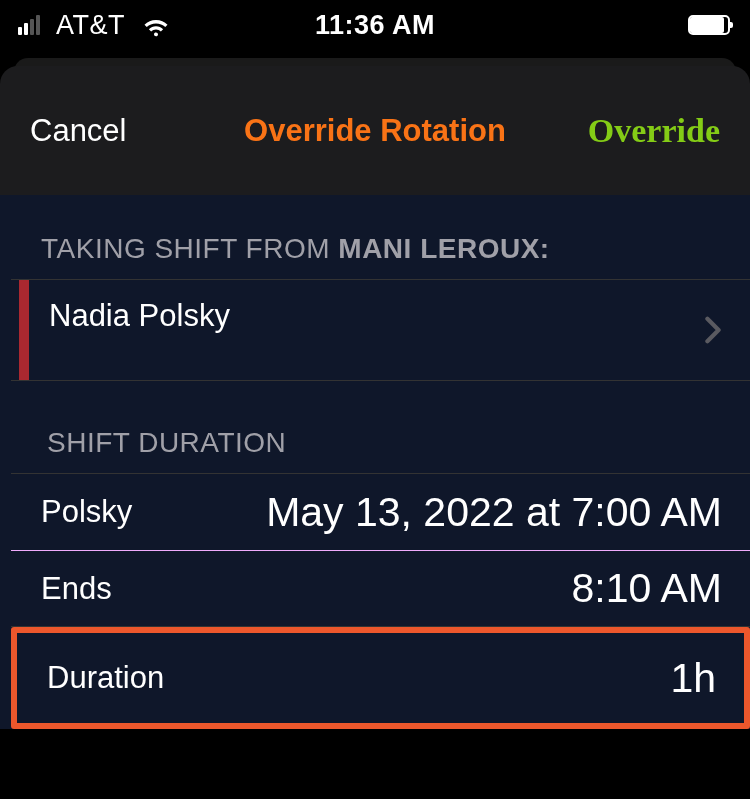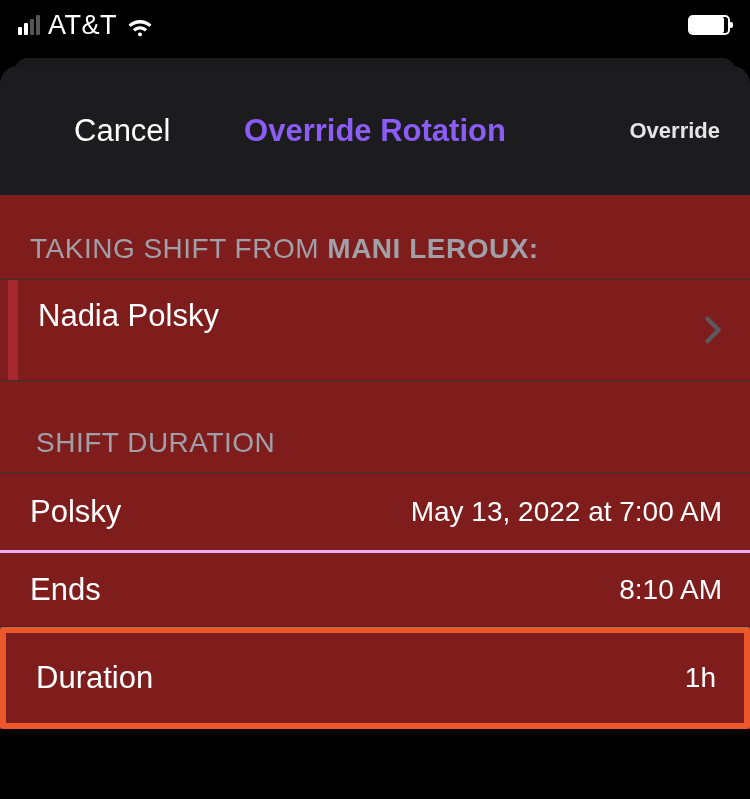--- a/index.html
+++ b/index.html
@@ -21,21 +21,21 @@
       display: flex;
       align-items: center;
       padding: 0 20px 0 18px;
       justify-content: space-between;
       font-size: 27px;
       font-weight: 500;
     }
     .status-left {
       display: flex;
       align-items: center;
-      gap: 8px;
+      gap: 16px;
       text-align: right;
     }
     .signal-bars {
       display: flex;
       align-items: flex-end;
       gap: 2px;
       height: 20px;
     }
     .sb {
       width: 4px;
@@ -87,51 +87,52 @@
       border-radius: 18px 18px 0 0;
       margin-left: 14px;
       margin-right: 14px;
     }
     .sheet {
       background: #1c1c1e;
       border-radius: 18px 18px 0 0;
       margin-top: -6px;
       height: 129px;
       position: relative;
-      padding-left: 44px;
     }
     .nav-bar {
       display: flex;
       align-items: center;
       justify-content: space-between;
       height: 100%;
       padding: 0 30px;
     }
     .nav-cancel {
       font-size: 31px;
       font-weight: 400;
       color: #fff;
     }
     .nav-title {
       font-size: 31px;
       font-weight: 700;
-      color: #8b5cf6;
+      color: #f97316;
       position: absolute;
       left: 50%;
       transform: translateX(-50%);
     }
     .nav-action {
-      font-size: 22px;
+      font-size: 34px;
       font-weight: 700;
-      color: #e5e5e5;
+      color: #84cc16;
+      font-family: Liberation Serif, serif;
     }
 
     .content {
-      background: #7f1d1d;
+      background: #0f172a;
       padding-top: 38px;
+      padding-left: 11px;
     }
 
     .section-header {
       font-size: 28px;
       color: #a0a0a8;
       padding: 0 30px 14px;
       letter-spacing: 0.5px;
     }
     .section-header .bold {
       font-weight: 700;
@@ -145,37 +146,37 @@
     .row {
       display: flex;
       align-items: center;
       justify-content: space-between;
       min-height: 76px;
       padding: 0 28px 0 30px;
       font-size: 31px;
       position: relative;
     }
     .row + .row {
-      border-top: 3px solid #f0abfc;
+      border-top: 1px solid #f0abfc;
       gap: 26px;
     }
     .row.accent {
       border-left: 10px solid #a92830;
       padding-left: 20px;
       height: 100px;
       margin-left: 8px;
     }
     .row.accent .row-label {
       align-self: flex-start;
       padding-top: 18px;
     }
     .row-label { color: #fff; }
     .row-value {
       color: #fff;
-      font-size: 28px;
+      font-size: 41px;
     }
     .chevron {
       color: #5a5a60;
       display:flex;
       align-items:center;
       align-self:center;
     }
     .chevron svg { width: 18px; height: 28px; display:block; }
 
     .section2 { margin-top: 46px; }
@@ -205,20 +206,21 @@
         <div class="sb sb3"></div>
         <div class="sb sb4"></div>
     </div>
     <span class="carrier">AT&amp;T</span>
     <span class="wifi-icon">
       <svg viewBox="0 0 24 24" fill="#fff">
           <path d="M12 18c.9 0 1.6.7 1.6 1.6S12.9 21 12 21s-1.6-.7-1.6-1.6.7-1.4 1.6-1.4zm0-5c2.2 0 4.2.9 5.7 2.3l-1.8 1.8C14.9 16.1 13.5 15.5 12 15.5s-2.9.6-3.9 1.6l-1.8-1.8C7.8 13.9 9.8 13 12 13zm0-5c3.6 0 6.8 1.5 9.2 3.8l-1.8 1.8C17.5 11.8 14.9 10.7 12 10.7s-5.5 1.1-7.4 2.9L2.8 11.8C5.2 9.5 8.4 8 12 8z"></path>
         </svg>
     </span>
   </div>
+  <div class="status-center">11:36 AM</div>
   <div class="status-right">
     <div class="battery">
       <div class="battery-fill"></div>
     </div>
   </div>
 </div>
 
 <div class="sheet-backdrop"></div>
 <div class="sheet">
   <div class="nav-bar">

